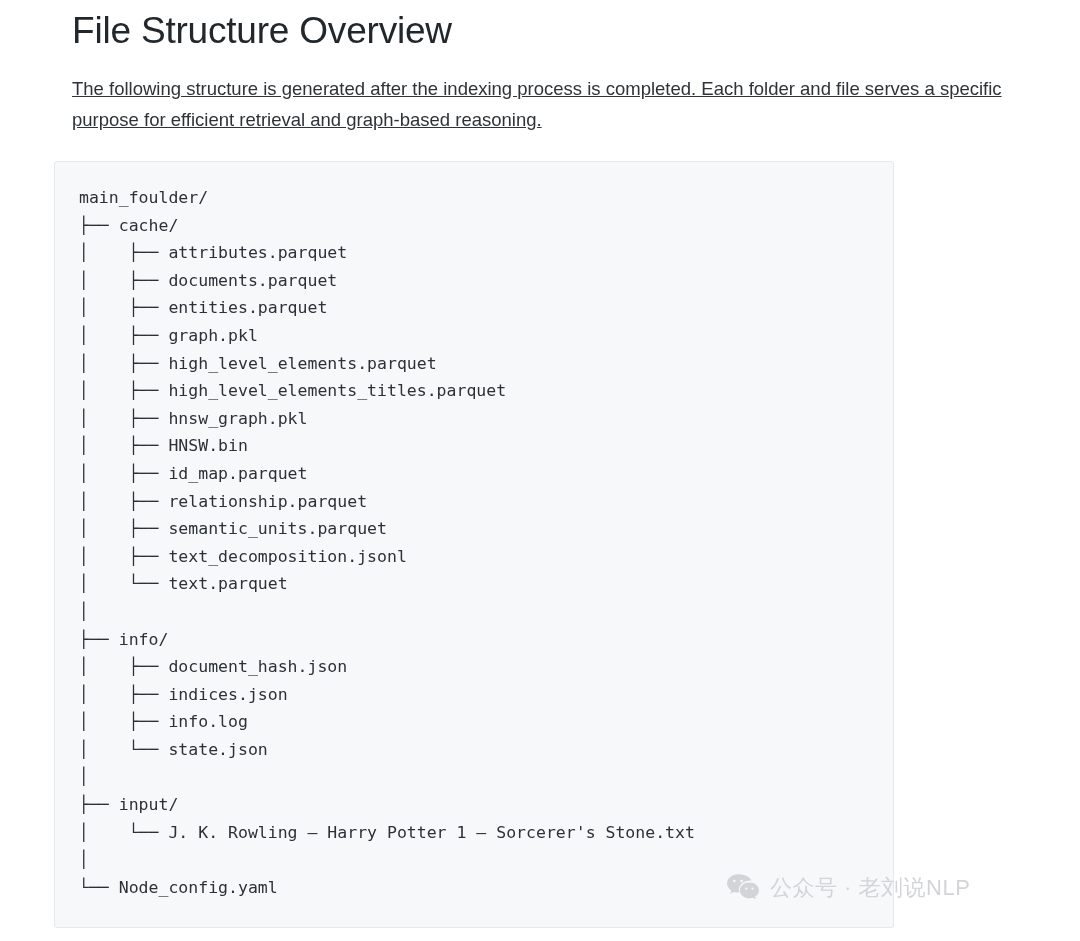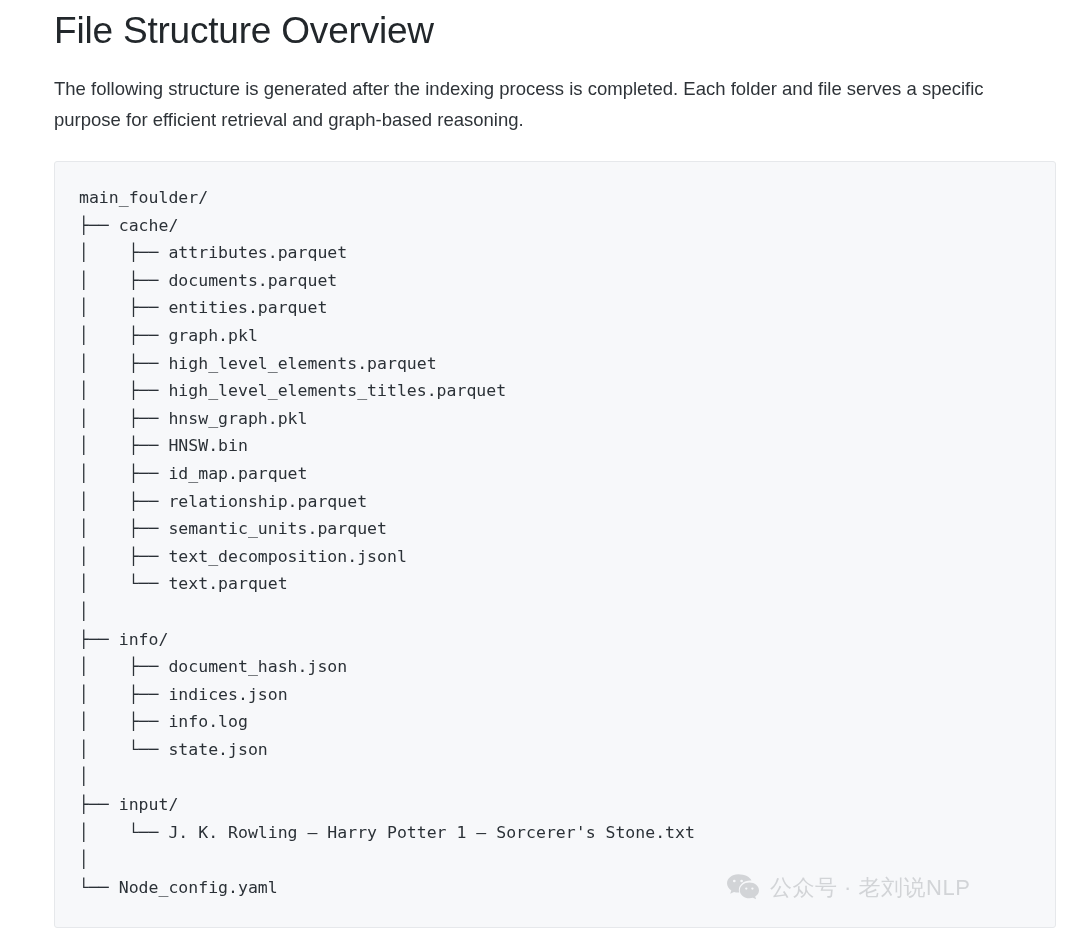--- a/index.html
+++ b/index.html
@@ -12,45 +12,46 @@
     height: 941px;
     font-family: "Liberation Sans", sans-serif;
     color: #24292f;
     overflow: hidden;
   }
   .page {
     position: relative;
     width: 1080px;
     height: 941px;
     box-sizing: border-box;
-    padding: 0 24px 0 54px;
+    padding: 0 24px 0 72px;
   }
   .page-title {
     font-size: 37px;
     font-weight: 400;
     line-height: 1.15;
     letter-spacing: -0.2px;
     color: #22272b;
     margin: 0;
     padding-top: 10px;
   }
   .intro {
     font-size: 18.5px;
     line-height: 31px;
     color: #2e3338;
     margin: 0;
     padding-top: 20px;
     max-width: 960px;
     font-weight: 400;
+    text-decoration: underline;
   }
   .code-block {
     position: absolute;
     left: 54px;
     top: 161px;
-    width: 1002px;
+    width: 840px;
     height: 767px;
     box-sizing: border-box;
     background: #f7f8fa;
     border: 1px solid #e6e8eb;
     border-radius: 3px;
     overflow: hidden;
   }
   .code-inner {
     padding: 22px 0 0 24px;
   }

